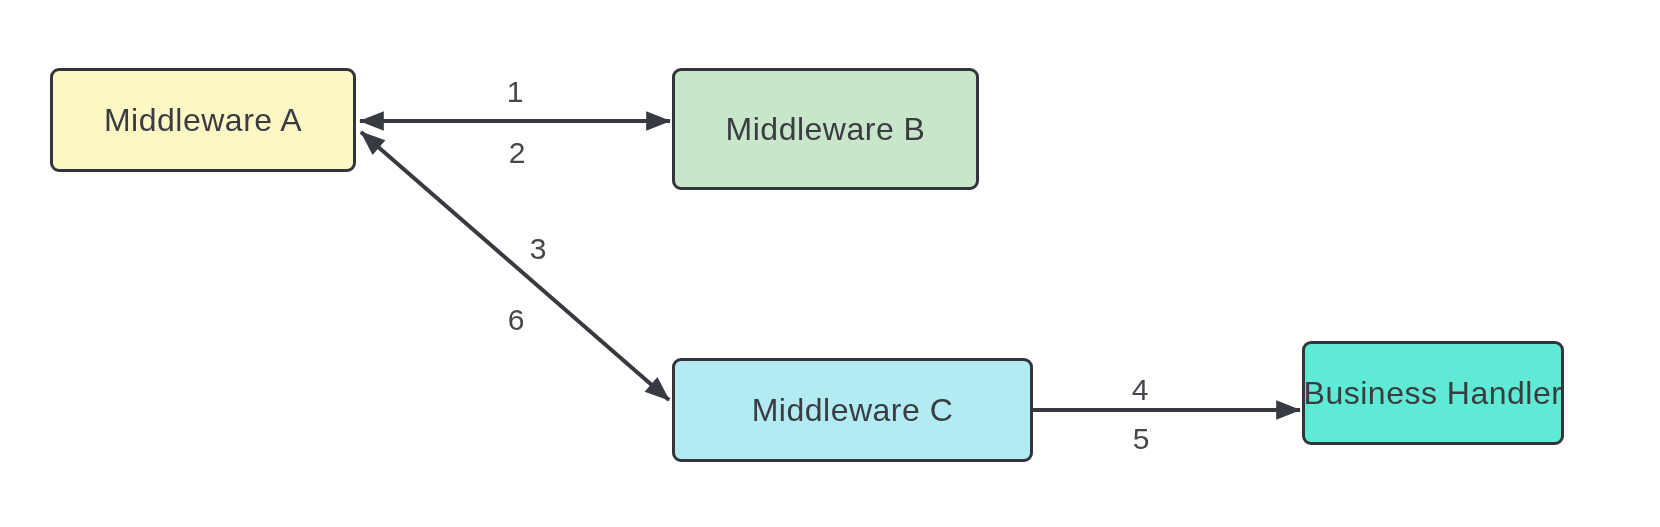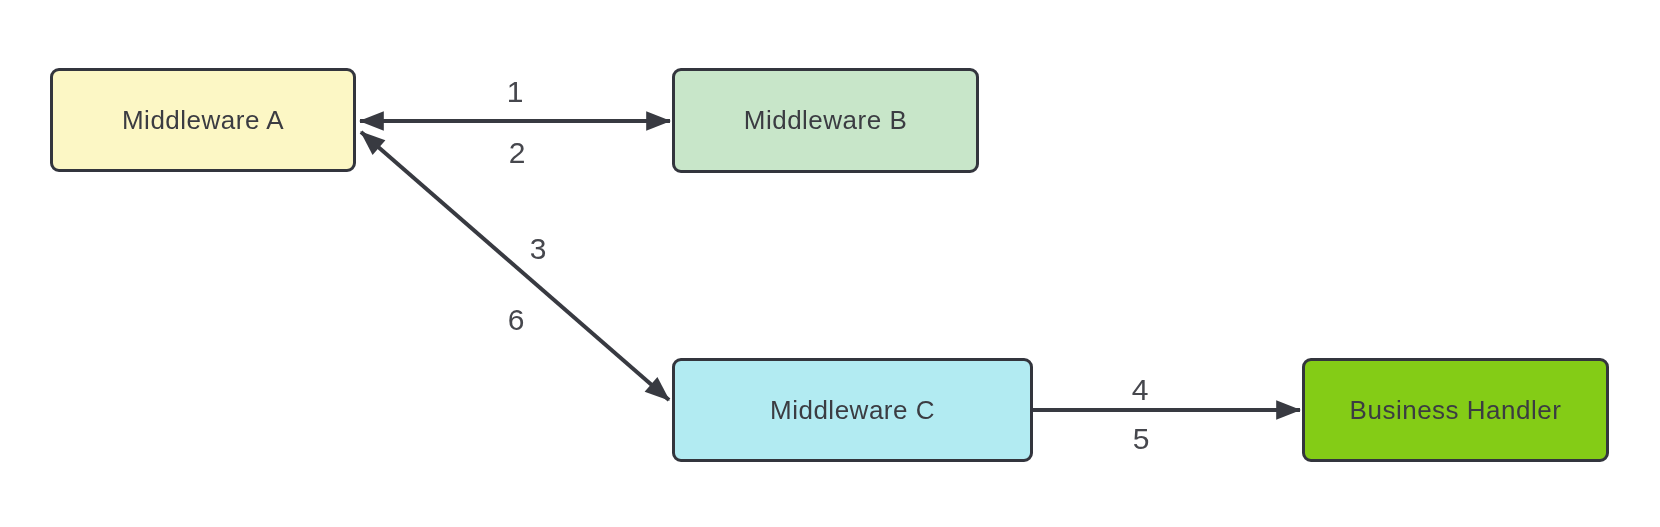--- a/index.html
+++ b/index.html
@@ -30,21 +30,21 @@
     position: absolute;
     box-sizing: border-box;
     border: 3.5px solid #33353d;
     border-radius: 9px;
     display: flex;
     align-items: center;
     justify-content: center;
   }
   .node-label {
     color: #3b3c42;
-    font-size: 26px;
+    font-size: 32px;
     letter-spacing: 0.5px;
     white-space: nowrap;
   }
   .edge-label {
     position: absolute;
     transform: translate(-50%, -50%);
     color: #46474d;
     font-size: 30px;
     line-height: 1;
     white-space: nowrap;
@@ -63,29 +63,29 @@
     </defs>
     <line class="edge-line" x1="360" y1="121" x2="670" y2="121" marker-start="url(#arrowhead)" marker-end="url(#arrowhead)"></line>
     <line class="edge-line" x1="361" y1="132" x2="669" y2="400" marker-start="url(#arrowhead)" marker-end="url(#arrowhead)"></line>
     <line class="edge-line" x1="981" y1="410" x2="1300" y2="410" marker-start="url(#arrowhead)" marker-end="url(#arrowhead)"></line>
   </svg>
 
   <div class="node" style="left: 50px; top: 68px; width: 306px; height: 104px; background: rgb(252, 247, 197);">
     <span class="node-label">Middleware A</span>
   </div>
 
-  <div class="node" style="left: 672px; top: 68px; width: 307px; height: 105px; background: rgb(200, 230, 201); text-align: center;">
+  <div class="node" style="left: 672px; top: 68px; width: 307px; height: 122px; background: rgb(200, 230, 201); text-align: center;">
     <span class="node-label">Middleware B</span>
   </div>
 
   <div class="node" style="left: 672px; top: 358px; width: 361px; height: 104px; background: rgb(178, 235, 242);">
     <span class="node-label">Middleware C</span>
   </div>
 
-  <div class="node" style="left: 1302px; top: 358px; width: 307px; height: 104px; background: #84cc16;">
+  <div class="node" style="left: 1302px; top: 341px; width: 262px; height: 104px; background: #5eead4;">
     <span class="node-label">Business Handler</span>
   </div>
 
   <div class="edge-label" style="left:515px; top:92px;">1</div>
   <div class="edge-label" style="left:517px; top:153px;">2</div>
   <div class="edge-label" style="left:538px; top:249px;">3</div>
   <div class="edge-label" style="left:516px; top:320px;">6</div>
   <div class="edge-label" style="left:1140px; top:390px;">4</div>
   <div class="edge-label" style="left:1141px; top:439px;">5</div>
 

